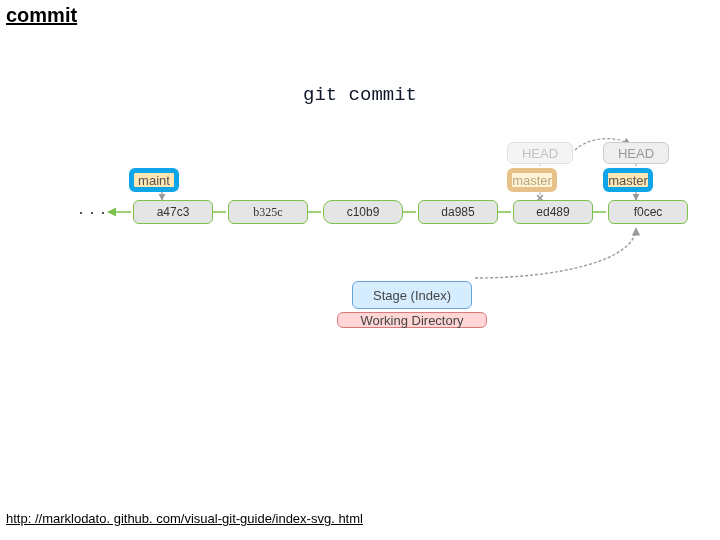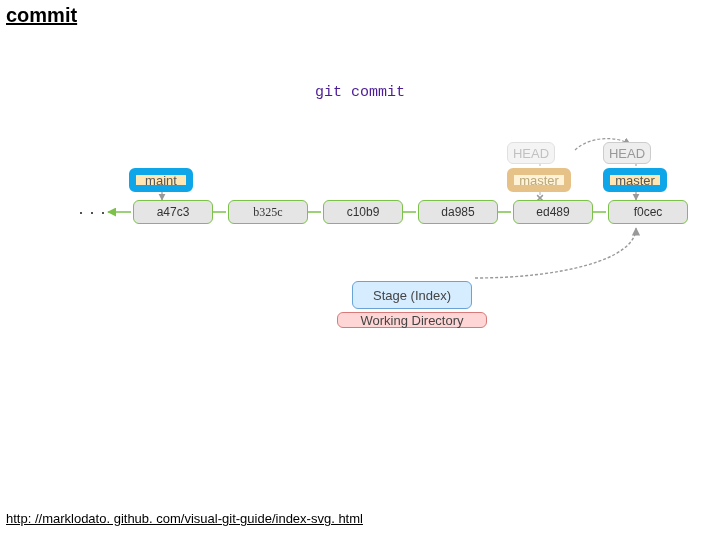--- a/index.html
+++ b/index.html
@@ -19,22 +19,22 @@
     font-weight: bold;
     text-decoration: underline;
     color: #000;
   }
   .git-cmd {
     position: absolute;
     top: 84px;
     left: 50%;
     transform: translateX(-50%);
     font-family: "Courier New", monospace;
-    font-size: 15px;
-    color: #4c1d95;
+    font-size: 19px;
+    color: #0f172a;
   }
   .source-link {
     position: absolute;
     left: 6px;
     bottom: 14px;
     font-size: 13px;
     color: #000;
     text-decoration: underline;
     font-family: "Segoe UI", Arial, sans-serif;
     margin-top: 27px;
@@ -49,27 +49,27 @@
   .box {
     position: absolute;
     border-radius: 6px;
     font-size: 13px;
     display: flex;
     align-items: center;
     justify-content: center;
     font-family: "Segoe UI", Arial, sans-serif;
   }
   .head {
-    width: 48px; height: 22px;
+    width: 66px; height: 22px;
     background: #eee; border: 1px solid #ccc;
     color: #999;
   }
   .branch {
-    width: 64px; height: 24px;
-    background: #ffe6b3; border: 7px solid #0ea5e9;
+    width: 50px; height: 24px;
+    background: #ffe6b3; border: 5px solid #0ea5e9;
     color: #555;
   }
   .branch.dim { background:#fff2d6; border-color:#e6c288; color:#b9a87a;}
   .commit {
     width: 80px; height: 24px;
     background: #e5e5e5; border: 1px solid #7cc24a;
     color: #333;
     font-size: 12px;
   }
   .stage {
@@ -146,21 +146,21 @@
   <div class="box branch" style="left:129px; top:38px;">maint</div>
 
   <div class="box branch dim" style="left:507px; top:38px;">master</div>
 
   <div class="box branch" style="left:603px; top:38px;">master</div>
 
   <div class="dots" style="left:78px; top:72px;">· · ·</div>
 
   <div class="box commit" style="left:133px; top:70px;">a47c3</div>
   <div class="box commit" style="left:228px; top:70px;font-family:Liberation Serif, serif;">b325c</div>
-  <div class="box commit" style="left:323px; top:70px;">c10b9</div>
+  <div class="box commit" style="left:323px; top:70px;border-radius:9px;">c10b9</div>
   <div class="box commit" style="left:418px; top:70px;">da985</div>
   <div class="box commit" style="left:513px; top:70px;">ed489</div>
   <div class="box commit" style="left:608px; top:70px;text-align:right;">f0cec</div>
 
   <div class="box stage" style="left:352px; top:134px;">Stage (Index)</div>
 
   <div class="box wd" style="left:337px; top:182px;">Working Directory</div>
 
 </div>
 

